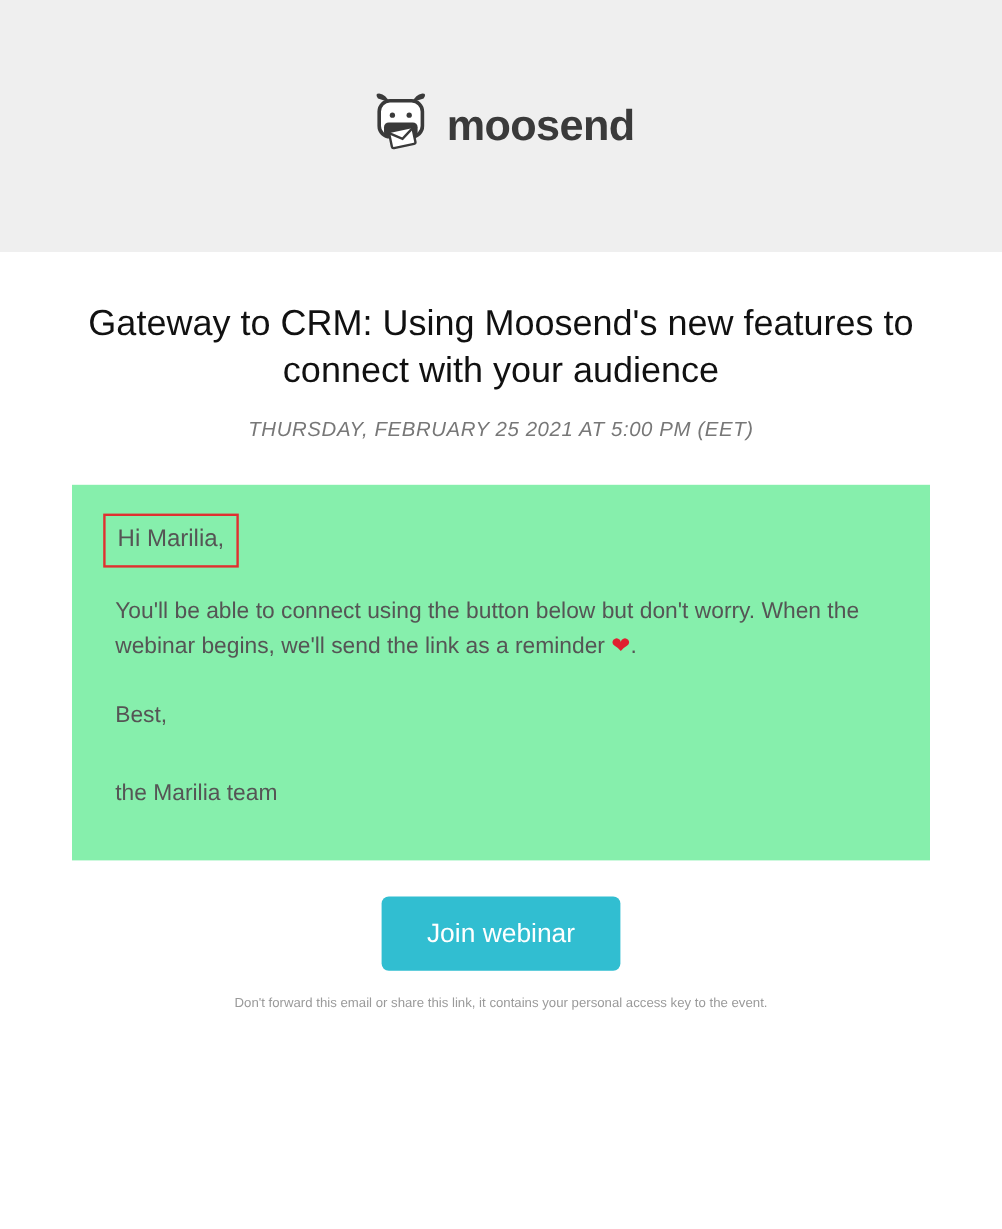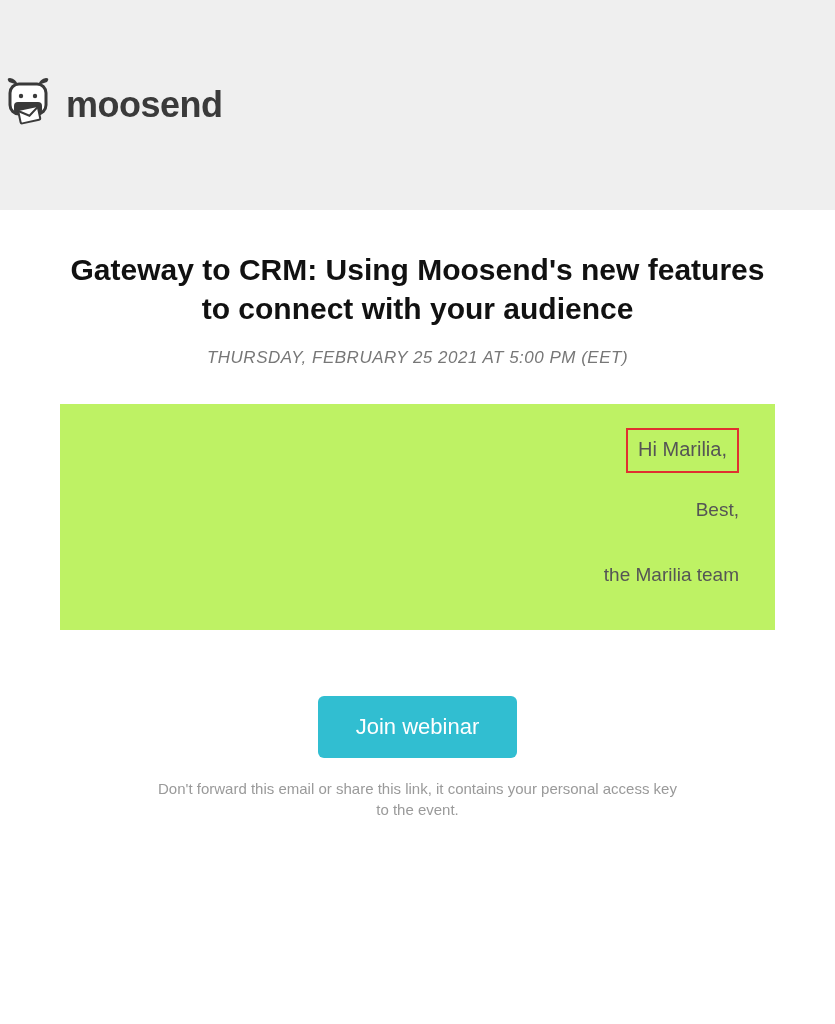--- a/index.html
+++ b/index.html
@@ -7,58 +7,57 @@
     width: 835px;
     font-family: "Segoe UI", -apple-system, BlinkMacSystemFont, sans-serif;
     color: #333;
     background: #fff;
   }
   .header-bar {
     background: #efefef;
     height: 210px;
     display: flex;
     align-items: center;
-    justify-content: flex-start;
+    justify-content: center;
   }
   .logo-wrap {
     display: flex;
     align-items: center;
     gap: 10px;
   }
   .logo-text {
     font-size: 36px;
     font-weight: 600;
     color: #3a3a3a;
     letter-spacing: -0.5px;
   }
   .content {
     padding: 40px 60px 30px;
   }
   .title {
     font-size: 30px;
-    font-weight: 700;
+    font-weight: 400;
     color: #111;
     text-align: center;
     line-height: 1.3;
     margin-bottom: 20px;
     padding: 0 10px;
   }
   .date-line {
     text-align: center;
     font-size: 17px;
     color: #777;
     letter-spacing: 0.5px;
     margin-bottom: 36px;
     font-style: italic;
   }
   .message-box {
-    background: #bef264;
+    background: #86efac;
     padding: 24px 36px 40px;
     margin-bottom: 30px;
-    text-align: right;
   }
   .greeting-highlight {
     display: inline-block;
     border: 2px solid #e03030;
     padding: 8px 10px 10px;
     margin-bottom: 22px;
     margin-left: -10px;
   }
   .greeting-highlight span {
     font-size: 20px;
@@ -78,25 +77,24 @@
   }
   .cta-button {
     display: inline-block;
     background: #31bed1;
     color: #fff;
     font-size: 22px;
     padding: 18px 38px;
     border: none;
     border-radius: 6px;
     cursor: pointer;
-    margin-top: 36px;
   }
   .disclaimer {
     text-align: center;
-    font-size: 15px;
+    font-size: 11px;
     color: #9a9a9a;
     line-height: 1.4;
     padding: 0 90px;
   }
   .heart { color: #e02030; }
 </style>
 </head>
 <body>
 
 <div class="header-bar">
@@ -126,20 +124,23 @@
 
 <div class="content">
 
   <h1 class="title">Gateway to CRM: Using Moosend's new features to connect with your audience</h1>
   <div class="date-line">THURSDAY, FEBRUARY 25 2021 AT 5:00 PM (EET)</div>
 
   <div class="message-box">
     <div class="greeting-highlight">
       <span>Hi Marilia,</span>
     </div>
+    <p>
+      <span>You'll be able to connect using the button below but don't worry. When the webinar begins, we'll send the link as a reminder </span><span class="heart">❤</span><span>.</span>
+    </p>
     <p class="tight">Best,</p>
     <p>the Marilia team</p>
   </div>
 
   <div class="cta-row">
     <button class="cta-button">Join webinar</button>
   </div>
 
   <div class="disclaimer">Don't forward this email or share this link, it contains your personal access key to the event.</div>
 

